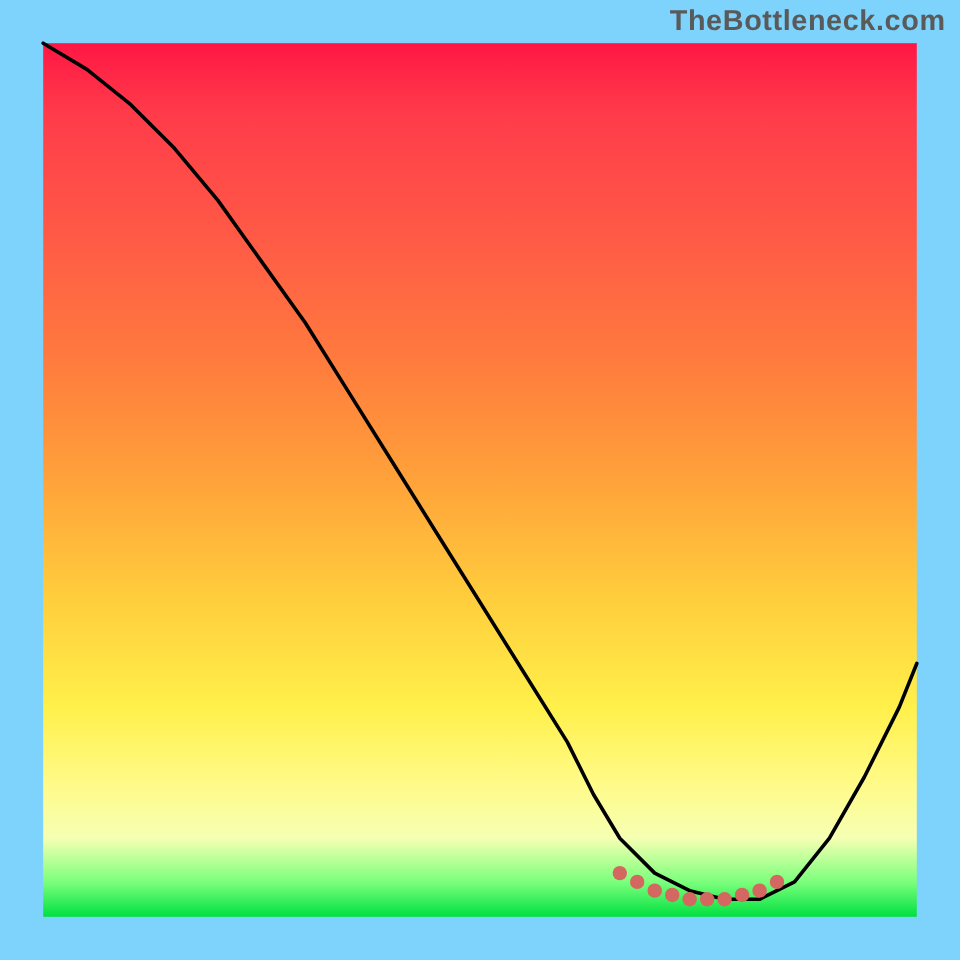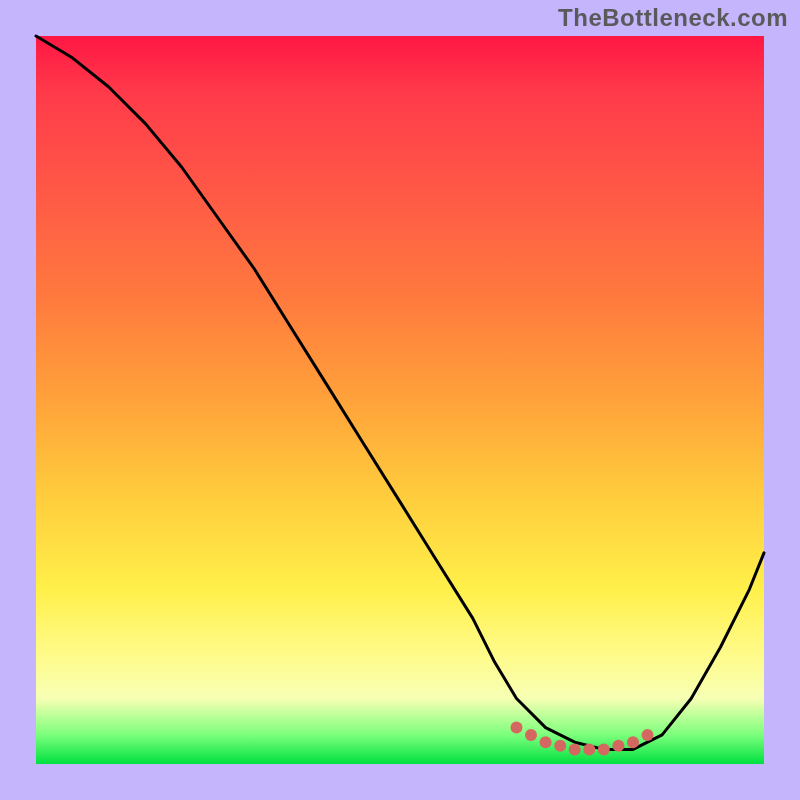--- a/index.html
+++ b/index.html
@@ -8,21 +8,21 @@
     width: 800px;
     height: 800px;
     background: #000;
     font-family: Arial, Helvetica, sans-serif;
     overflow: hidden;
   }
   .frame {
     position: relative;
     width: 800px;
     height: 800px;
-    background: #c4b5fd;
+    background: #7dd3fc;
   }
   .watermark {
     position: absolute;
     top: 4px;
     right: 12px;
     color: #5a5a5a;
     font-size: 24px;
     font-weight: 600;
     letter-spacing: 0.5px;
     user-select: none;

